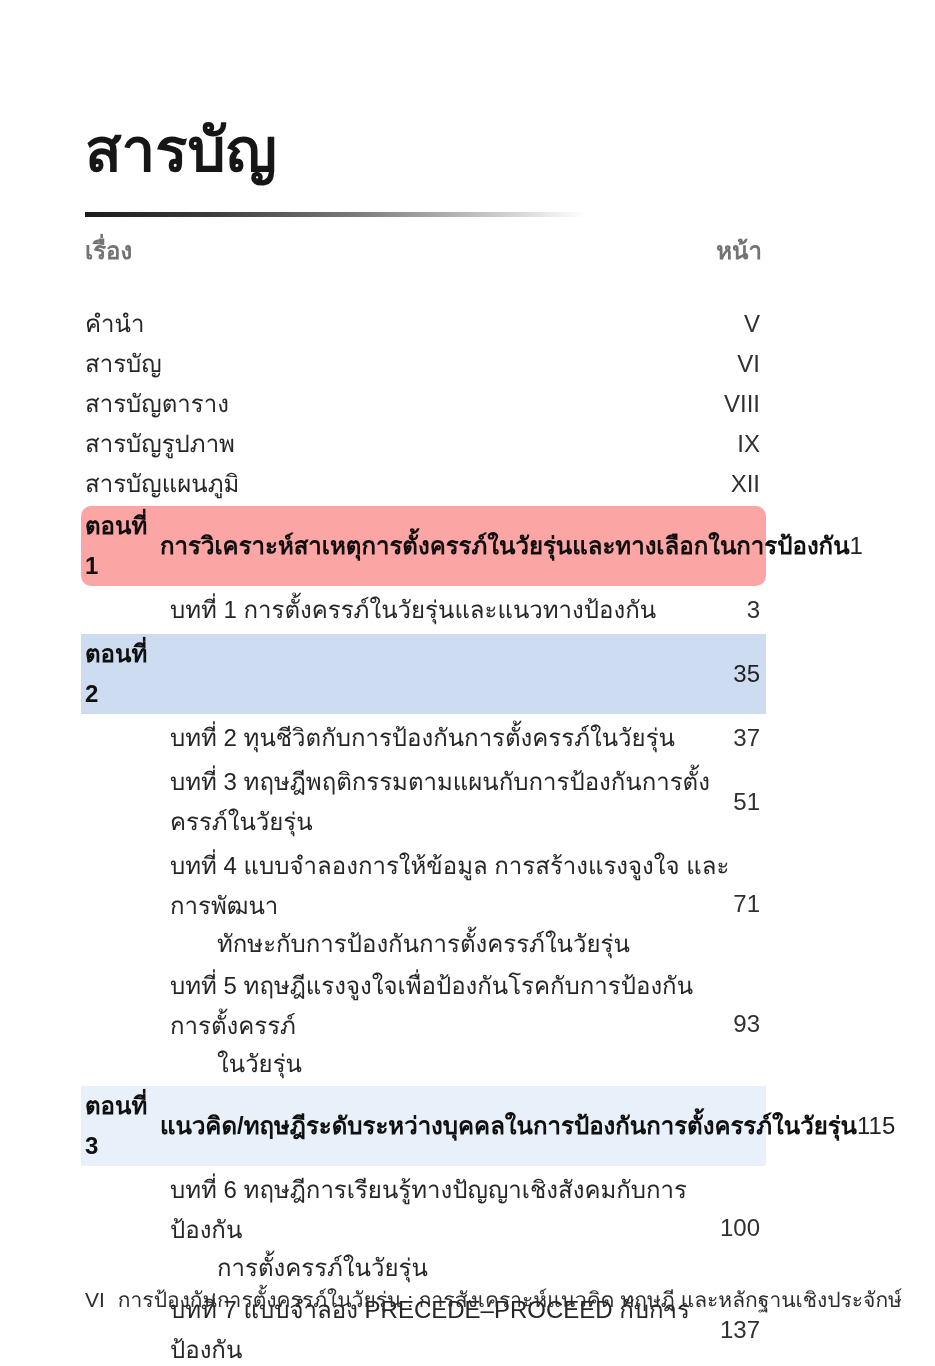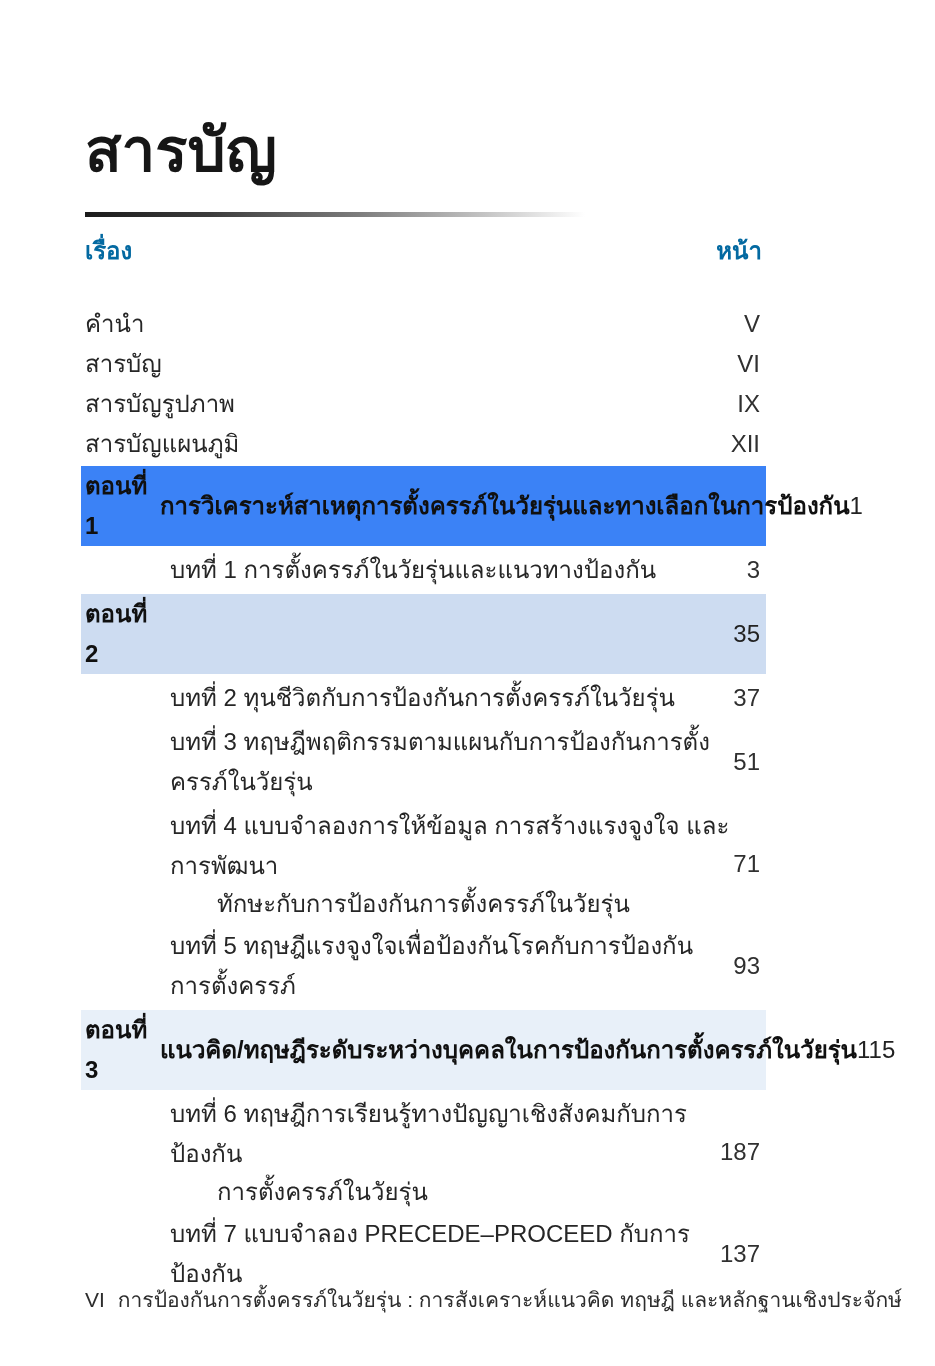--- a/index.html
+++ b/index.html
@@ -41,21 +41,21 @@
     width: 500px;
     background: linear-gradient(to right, #1b1b1b 0%, #3c3c3c 25%, #7d7d7d 55%, #c4c4c4 80%, rgba(255,255,255,0) 100%);
   }
   .col-headers {
     margin-top: 14px;
     display: flex;
     justify-content: space-between;
     font-size: 24px;
     font-weight: 700;
     line-height: 40px;
-    color: #0369a1;
+    color: #737373;
   }
   .col-headers .pagecol { padding-right: 4px; }
 
   .toc-list {
     margin-top: 33px;
     display: flex;
     flex-direction: column;
     font-size: 24px;
   }
   .row {
@@ -120,28 +120,32 @@
     <div class="toc-list" id="toc-list">
         <div class="row front">
           <span class="lbl">คำนำ</span>
           <span class="pg">V</span>
         </div>
         <div class="row front">
           <span class="lbl">สารบัญ</span>
           <span class="pg">VI</span>
         </div>
         <div class="row front">
+          <span class="lbl">สารบัญตาราง</span>
+          <span class="pg">VIII</span>
+        </div>
+        <div class="row front">
           <span class="lbl">สารบัญรูปภาพ</span>
           <span class="pg">IX</span>
         </div>
         <div class="row front">
           <span class="lbl">สารบัญแผนภูมิ</span>
           <span class="pg">XII</span>
         </div>
-        <div class="row section" style="background-color: #3b82f6;">
+        <div class="row section" style="background-color: #fca5a5; border-radius: 10px;">
           <span class="no">ตอนที่ 1</span>
           <span class="ttl">การวิเคราะห์สาเหตุการตั้งครรภ์ในวัยรุ่นและทางเลือกในการป้องกัน</span>
           <span class="pg">1</span>
         </div>
         <div class="row chapter">
           <div class="lines">
             <div class="l1">บทที่ 1 การตั้งครรภ์ในวัยรุ่นและแนวทางป้องกัน</div>
           </div>
           <span class="pg">3</span>
         </div>
@@ -164,34 +168,35 @@
         <div class="row chapter">
           <div class="lines">
             <div class="l1">บทที่ 4 แบบจำลองการให้ข้อมูล การสร้างแรงจูงใจ และการพัฒนา</div>
             <div class="l2">ทักษะกับการป้องกันการตั้งครรภ์ในวัยรุ่น</div>
           </div>
           <span class="pg">71</span>
         </div>
         <div class="row chapter">
           <div class="lines">
             <div class="l1">บทที่ 5 ทฤษฎีแรงจูงใจเพื่อป้องกันโรคกับการป้องกันการตั้งครรภ์</div>
+            <div class="l2">ในวัยรุ่น</div>
           </div>
           <span class="pg">93</span>
         </div>
         <div class="row section" style="background-color: rgb(232, 240, 249);">
           <span class="no">ตอนที่ 3</span>
           <span class="ttl">แนวคิด/ทฤษฎีระดับระหว่างบุคคลในการป้องกันการตั้งครรภ์ในวัยรุ่น</span>
           <span class="pg">115</span>
         </div>
         <div class="row chapter">
           <div class="lines">
             <div class="l1">บทที่ 6 ทฤษฎีการเรียนรู้ทางปัญญาเชิงสังคมกับการป้องกัน</div>
             <div class="l2">การตั้งครรภ์ในวัยรุ่น</div>
           </div>
-          <span class="pg">187</span>
+          <span class="pg">100</span>
         </div>
         <div class="row chapter">
           <div class="lines">
             <div class="l1">บทที่ 7 แบบจำลอง PRECEDE–PROCEED กับการป้องกัน</div>
           </div>
           <span class="pg">137</span>
         </div>
       </div>
   </div>
   <div class="footer">

